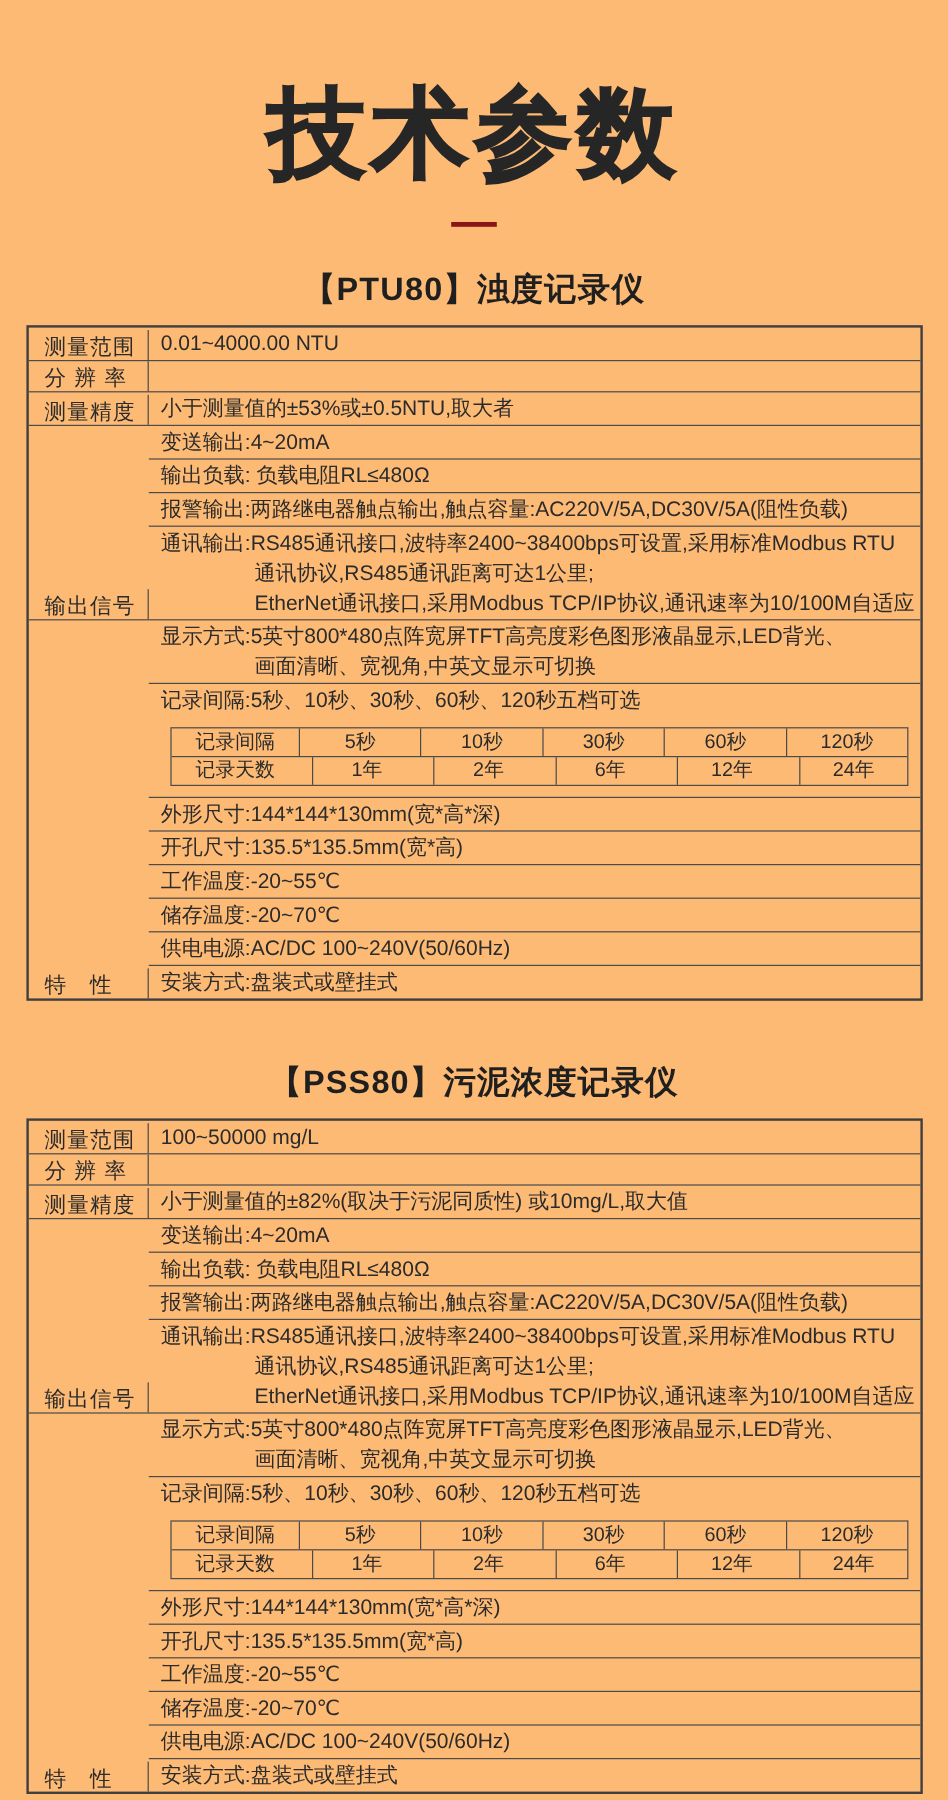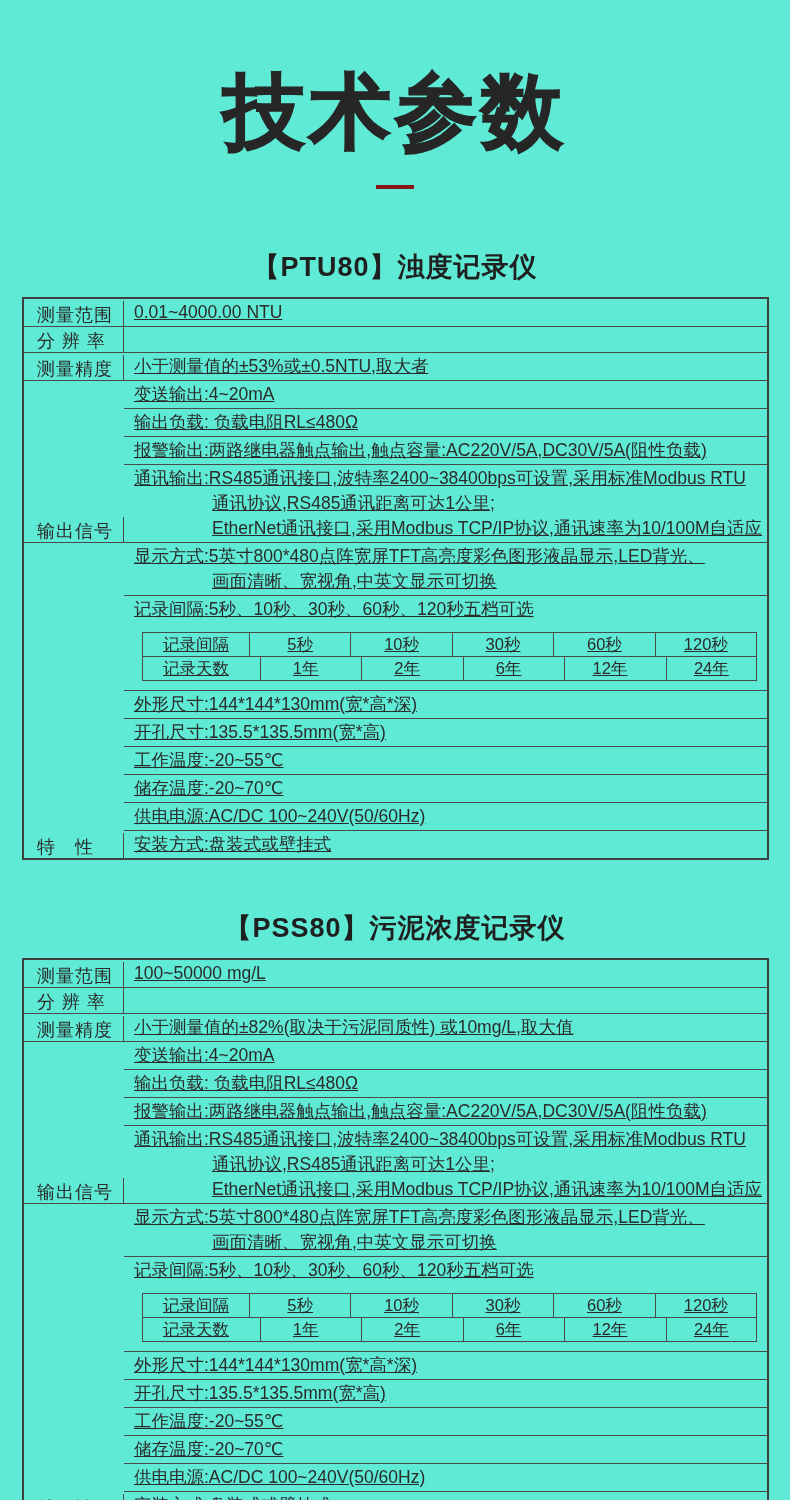--- a/index.html
+++ b/index.html
@@ -1,36 +1,36 @@
 <!DOCTYPE html>
 <html><head>
 <meta charset="utf-8">
 <style>
   html,body { margin:0; padding:0; background:#ffffff; }
   body { font-family:"Liberation Sans","DejaVu Sans",sans-serif; color:#2b2b2b; }
-  .page { width:790px; height:1500px; background:#5eead4; overflow:hidden; position:relative; }
+  .page { width:790px; height:1500px; background:#fdba74; overflow:hidden; position:relative; }
 
   .page-title {
     padding-top:68px;
     text-align:center;
     font-size:82px;
     line-height:1.08;
     font-weight:900;
     letter-spacing:4px;
     color:#262626;
     -webkit-text-stroke:1.5px #262626;
   }
   .title-divider {
     width:38px; height:4px;
     margin:28px auto 0 auto;
     background:#8b1416;
   }
 
   .section-heading {
-    margin-top:62px;
+    margin-top:36px;
     text-align:center;
     font-size:27px;
     line-height:32px;
     font-weight:700;
     color:#1f1f1f;
     letter-spacing:1px;
   }
   .spec-section:nth-child(2) .section-heading { margin-top:52px; }
 
   .spec-table {
@@ -44,21 +44,21 @@
     flex:0 0 100px;
     border-right:1.5px solid #4a4a4a;
     padding:3px 0 0 13px;
     font-size:18px;
     line-height:22px;
     letter-spacing:1px;
     color:#2b2b2b;
     box-sizing:border-box;
   }
   .cells { flex:1; min-width:0; display:flex; flex-direction:column; }
-  .cell { padding:1px 0 1px 10px;text-decoration:underline; }
+  .cell { padding:1px 0 1px 10px; }
   .cell + .cell { border-top:1.5px solid #4a4a4a; }
   .line {
     font-size:17.5px;
     line-height:25px;
     white-space:nowrap;
     color:#2b2b2b;
   }
   .line.cont { padding-left:78px; }
 
   .subtable {

